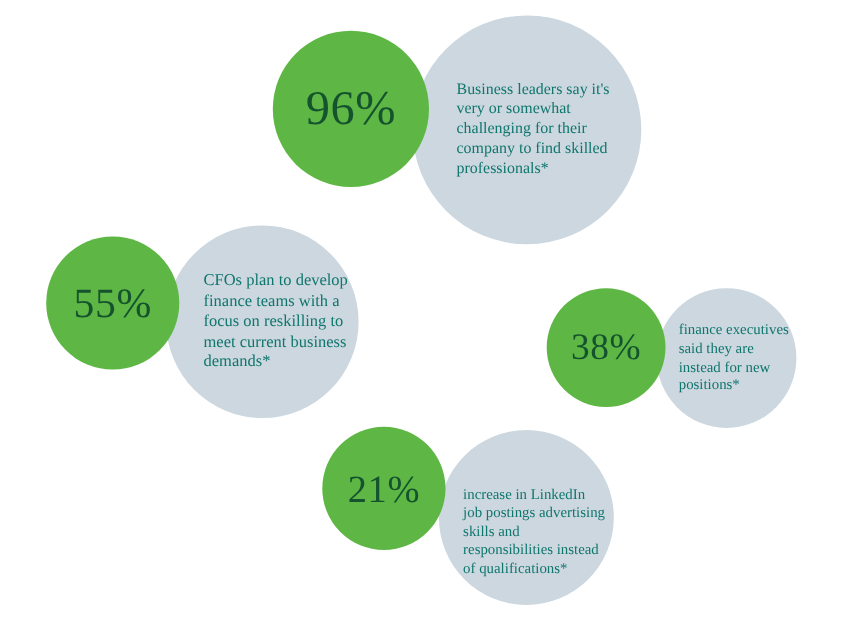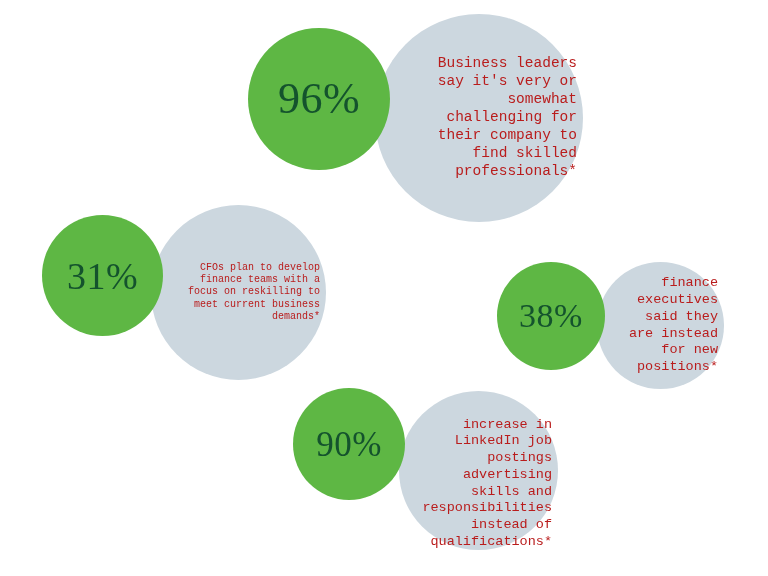--- a/index.html
+++ b/index.html
@@ -41,23 +41,23 @@
   }
   .pct-value {
     font-family: "Liberation Serif", "DejaVu Serif", serif;
     color: #14532d;
     line-height: 1;
     letter-spacing: 0.5px;
     white-space: nowrap;
     user-select: none;
   }
   .desc-text {
-    color: #b91c1c;
-    text-align: right;
-    font-family: Liberation Mono, monospace;
+    color: #0f766e;
+    text-align: left;
+    font-family: Liberation Serif, serif;
     line-height: 1.24;
     padding: 0 6px;
     box-sizing: border-box;
   }
 
   
   #group-96 .text-bubble {
     left: 375px; top: 14px; width: 208px; height: 208px;
   }
   #group-96 .text-bubble .desc-text {
@@ -70,21 +70,21 @@
   }
   #group-96 .pct-value { font-size: 44px; }
 
   
   #group-31 .text-bubble {
     left: 151px; top: 205px; width: 175px; height: 175px;
   }
   #group-31 .text-bubble .desc-text {
     width: 152px;
     margin-left: 28px;
-    font-size: 10px;
+    font-size: 15px;
   }
   #group-31 .pct-bubble {
     left: 42px; top: 215px; width: 121px; height: 121px;
   }
   #group-31 .pct-value { font-size: 38px; }
 
   
   #group-38 .text-bubble {
     left: 597px; top: 262px; width: 127px; height: 127px;
   }
@@ -125,35 +125,35 @@
     <div class="bubble pct-bubble">
       <span class="pct-value">96%</span>
     </div>
   </div>
 
   <div class="stat-group" id="group-31">
     <div class="bubble text-bubble">
       <div class="desc-text">CFOs plan to develop finance teams with a focus on reskilling to meet current business demands*</div>
     </div>
     <div class="bubble pct-bubble">
-      <span class="pct-value">31%</span>
+      <span class="pct-value">55%</span>
     </div>
   </div>
 
   <div class="stat-group" id="group-38">
     <div class="bubble text-bubble">
       <div class="desc-text">finance executives said they are instead for new positions*</div>
     </div>
     <div class="bubble pct-bubble">
       <span class="pct-value">38%</span>
     </div>
   </div>
 
   <div class="stat-group" id="group-21">
     <div class="bubble text-bubble">
       <div class="desc-text">increase in LinkedIn job postings advertising skills and responsibilities instead of qualifications*</div>
     </div>
     <div class="bubble pct-bubble">
-      <span class="pct-value">90%</span>
+      <span class="pct-value">21%</span>
     </div>
   </div>
 
 </div>
 
 </body></html>

